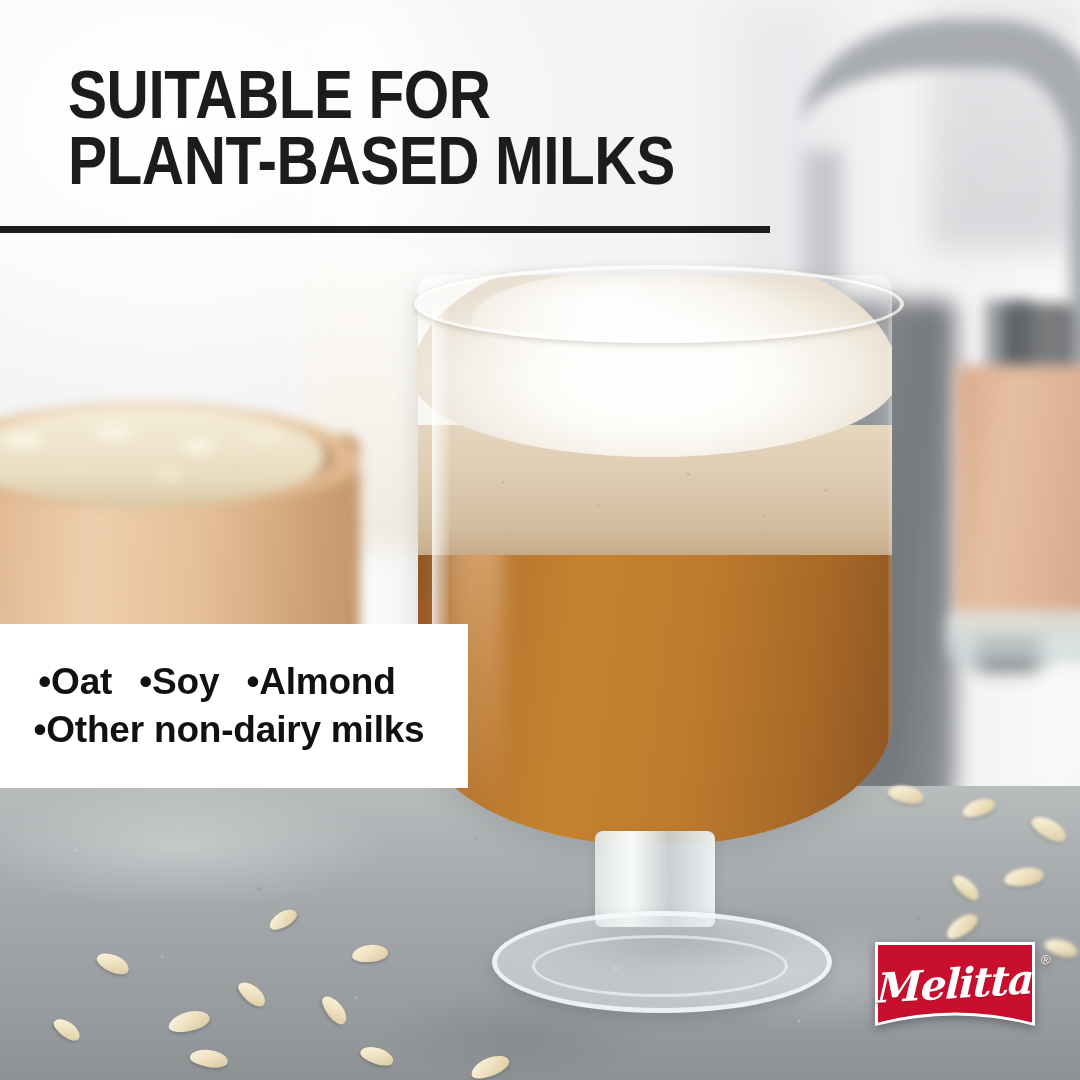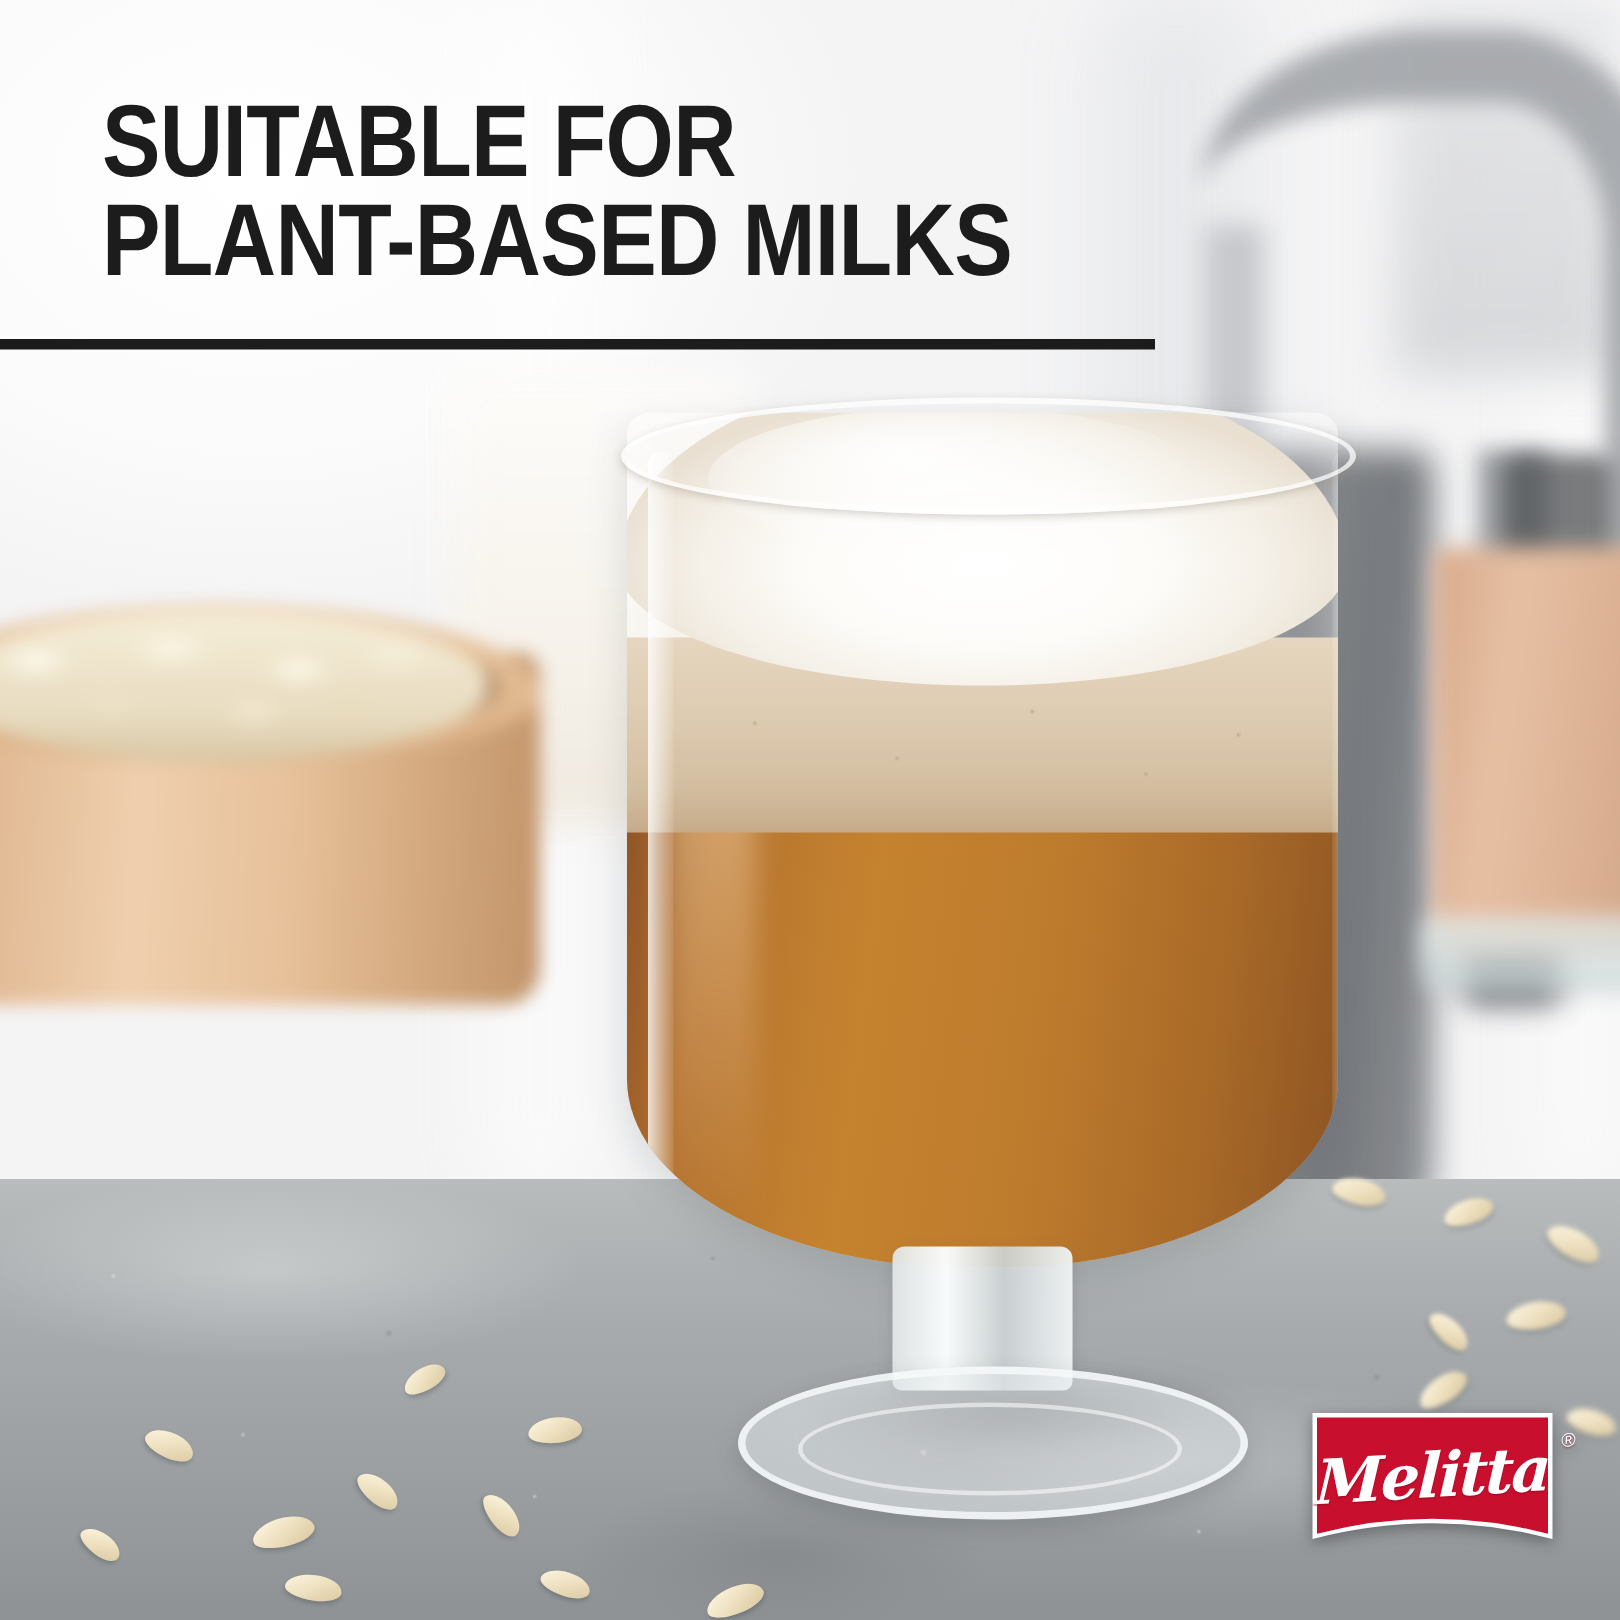--- a/index.html
+++ b/index.html
@@ -388,20 +388,32 @@
       <div class="foot-inner"></div>
     </div>
   </div>
 
   <div class="headline">
     <span class="l1">SUITABLE FOR</span>
     <span class="l2">PLANT-BASED MILKS</span>
   </div>
   <div class="rule"></div>
 
+  <div class="banner">
+    <div class="bullets">
+      <span class="blrow row1">
+        <span class="bl"><span class="dot">•</span><span>Oat</span></span>
+        <span class="bl"><span class="dot">•</span><span>Soy</span></span>
+        <span class="bl"><span class="dot">•</span><span>Almond</span></span>
+      </span>
+      <span class="blrow row2">
+        <span class="bl"><span class="dot">•</span><span>Other non-dairy milks</span></span>
+      </span>
+    </div>
+  </div>
 
   <div class="logo">
     <svg viewBox="0 0 162 99">
       <path d="M1 1 H161 V85 Q81 64 1 85 Z" fill="#FFFFFF"></path>
       <path d="M4 4 H158 V81.5 Q81 61.5 4 81.5 Z" fill="#C8102E"></path>
     </svg>
     <div class="logo-script">
       <span class="logo-word">
         <span>Melitta</span>
         <span class="reg">®</span>

